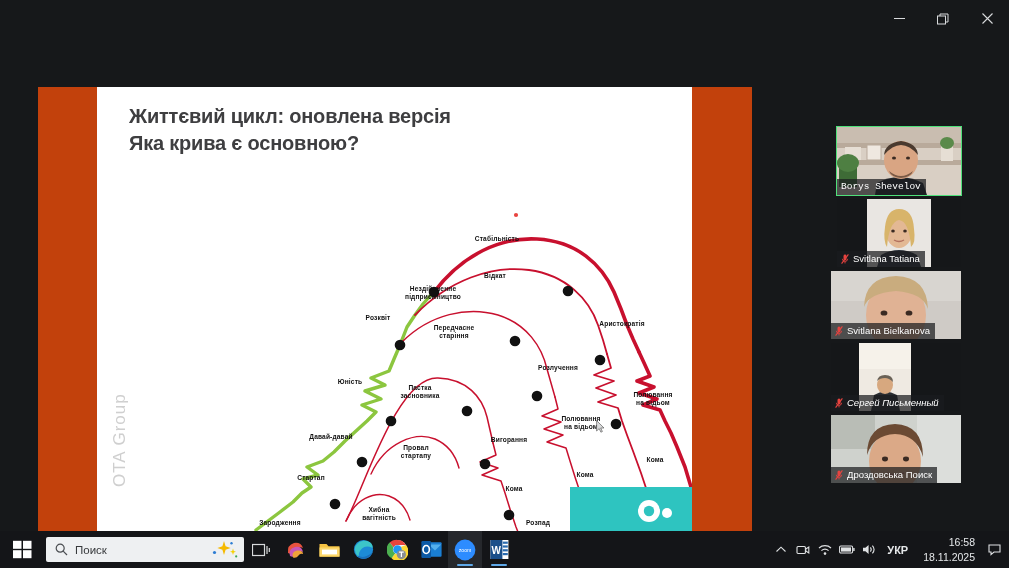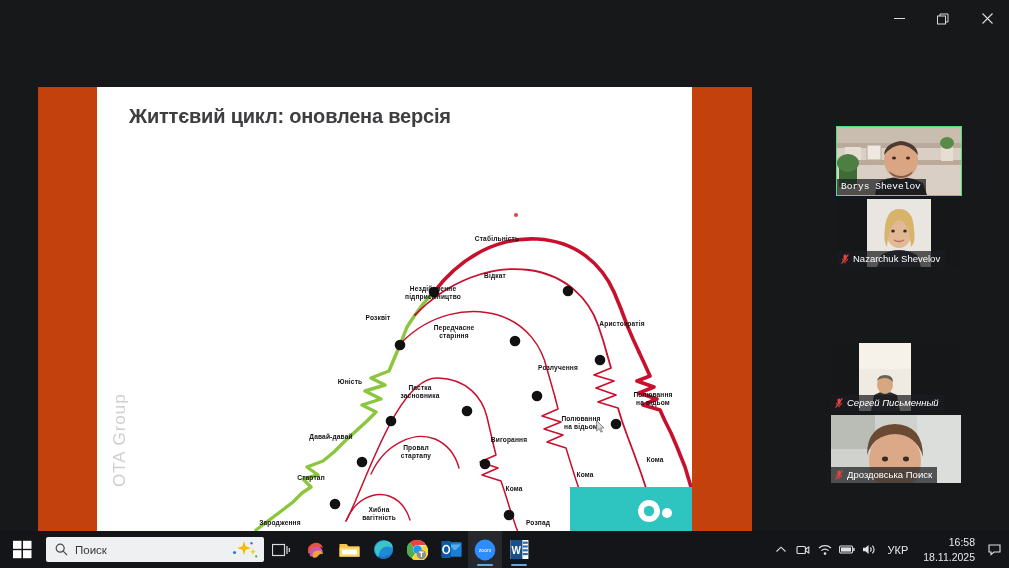--- a/index.html
+++ b/index.html
@@ -86,39 +86,39 @@
 
   .cursor { position: absolute; width: 9px; height: 13px; }
 
   
   #taskbar {
     position: absolute; left: 0; top: 531px; width: 1009px; height: 37px;
     background: #141518; display: flex; align-items: center;
   }
   #startbtn { width: 44px; height: 37px; display: flex; align-items: center; justify-content: center; }
   #searchbox {
-    width: 218px; height: 25px; background: #eef0f2; border-radius: 2px;
+    width: 198px; height: 25px; background: #eef0f2; border-radius: 2px;
     display: flex; align-items: center; gap: 7px; padding: 0 6px 0 9px;
     margin-left: 2px; position: relative;
   }
   #searchtext { font-size: 11.5px; color: #37393c; flex: 1; }
   .tbicon {
     width: 34px; height: 37px; display: flex; align-items: center; justify-content: center;
     position: relative;
   }
   .tbicon.active { background: #26282c; }
   .tbicon .run { position: absolute; bottom: 2px; left: 50%; transform: translateX(-50%);
     width: 16px; height: 2px; background: #5fa8e8; border-radius: 1px; }
   #tray { margin-left: auto; display: flex; align-items: center; gap: 0px; padding-right: 4px; }
   .trayicon { width: 22px; height: 37px; display: flex; align-items: center; justify-content: center; color: #dfe1e3; }
   #clock {
     display: flex; flex-direction: column; align-items: flex-end; justify-content: center;
     color: #e6e8ea; font-size: 10.5px; line-height: 1.35; padding: 0 8px; min-width: 58px;
   }
-  #lang { color: #e6e8ea; font-size: 11px; padding: 0 7px; }
+  #lang { color: #e6e8ea; font-size: 11px; padding: 0 7px; font-weight: bold; }
 </style>
 </head>
 <body>
 
 <div id="app">
 
   <div id="titlebar">
     <div class="winbtn">
       <svg width="11" height="11" viewBox="0 0 11 11">
         <rect x="0" y="5" width="11" height="1" fill="#d8dadc"></rect>
@@ -139,20 +139,21 @@
 
   <div id="meeting">
 
     <div id="stage">
       <div id="letterbox">
 
         <div id="slide">
 
           <div class="slide-title">
             <div>Життєвий цикл: оновлена версія</div>
+            <div>Яка крива є основною?</div>
           </div>
 
           <div class="watermark">OTA Group</div>
 
           <svg id="chart" viewBox="0 0 595 448">
             <g fill="none" stroke-linecap="round" stroke-linejoin="round">
 
               <path d="M159,443 L183,425 L196,415 L205,406 L214,400 L206,392 L221,388 L210,380 L226,374 L237,365
                        L248,354 L259,344 L270,334 L279,325 L265,318 L284,312 L268,304 L288,298 L274,291 L292,284
                        L297,272 L303,258" stroke="#8cc63f" stroke-width="3.4"></path>
@@ -289,24 +290,44 @@
           <ellipse cx="68" cy="32" rx="1.8" ry="1.5" fill="#3a2a22"></ellipse>
           <path d="M57,41 Q62,44 67,41" stroke="#b3715e" stroke-width="1.4" fill="none"></path>
         </svg>
         <div class="nametag">
           <svg class="mic-muted" viewBox="0 0 8 10">
             <path d="M4,0.6 a1.5,1.5 0 0 1 1.5,1.5 v2.6 a1.5,1.5 0 0 1 -3,0 v-2.6 a1.5,1.5 0 0 1 1.5,-1.5 z" fill="#e8433f"></path>
             <path d="M1.4,4.8 a2.6,2.6 0 0 0 5.2,0" stroke="#e8433f" stroke-width="0.9" fill="none"></path>
             <path d="M4,7.4 v2" stroke="#e8433f" stroke-width="0.9"></path>
             <path d="M0.6,9.6 L7.4,0.4" stroke="#e8433f" stroke-width="1.1"></path>
           </svg>
-          <span>Nazarchuk Shevelov</span>
+          <span>Svitlana Tatiana</span>
         </div>
       </div>
 
+      <div class="tile" style="left:38px; top:226px; width:130px; height:68px;">
+        <svg class="tile-video" viewBox="0 0 130 68" preserveAspectRatio="none">
+          <rect width="130" height="68" fill="#cfcbc6"></rect>
+          <rect x="0" y="0" width="130" height="30" fill="#d8d5d0"></rect>
+          <ellipse cx="65" cy="44" rx="30" ry="34" fill="#e0b294"></ellipse>
+          <path d="M33,36 Q34,6 65,5 Q96,6 97,38 Q92,22 65,20 Q38,22 33,36 Z" fill="#c9ac7e"></path>
+          <ellipse cx="53" cy="42" rx="3.4" ry="2.6" fill="#3a2a22"></ellipse>
+          <ellipse cx="78" cy="42" rx="3.4" ry="2.6" fill="#3a2a22"></ellipse>
+          <path d="M55,58 Q65,63 76,58" stroke="#b3715e" stroke-width="2" fill="none"></path>
+        </svg>
+        <div class="nametag">
+          <svg class="mic-muted" viewBox="0 0 8 10">
+            <path d="M4,0.6 a1.5,1.5 0 0 1 1.5,1.5 v2.6 a1.5,1.5 0 0 1 -3,0 v-2.6 a1.5,1.5 0 0 1 1.5,-1.5 z" fill="#e8433f"></path>
+            <path d="M1.4,4.8 a2.6,2.6 0 0 0 5.2,0" stroke="#e8433f" stroke-width="0.9" fill="none"></path>
+            <path d="M4,7.4 v2" stroke="#e8433f" stroke-width="0.9"></path>
+            <path d="M0.6,9.6 L7.4,0.4" stroke="#e8433f" stroke-width="1.1"></path>
+          </svg>
+          <span>Svitlana Bielkanova</span>
+        </div>
+      </div>
 
       <div class="tile" style="left:38px; top:298px; width:130px; height:68px;font-style:italic;">
         <svg class="tile-video" viewBox="0 0 130 68" preserveAspectRatio="none">
           <rect width="130" height="68" fill="#151719"></rect>
           <rect x="28" y="0" width="52" height="68" fill="#efeae2"></rect>
           <rect x="28" y="0" width="52" height="26" fill="#f6f2ea"></rect>
           <path d="M40,68 L43,52 Q54,45 66,52 L69,68 Z" fill="#2a2d31"></path>
           <ellipse cx="54" cy="42" rx="8" ry="9" fill="#d7a87f"></ellipse>
           <path d="M46,38 Q47,32 54,32 Q62,32 62,39 Q58,35 54,35 Q49,35 46,38 Z" fill="#6a6257"></path>
         </svg>

